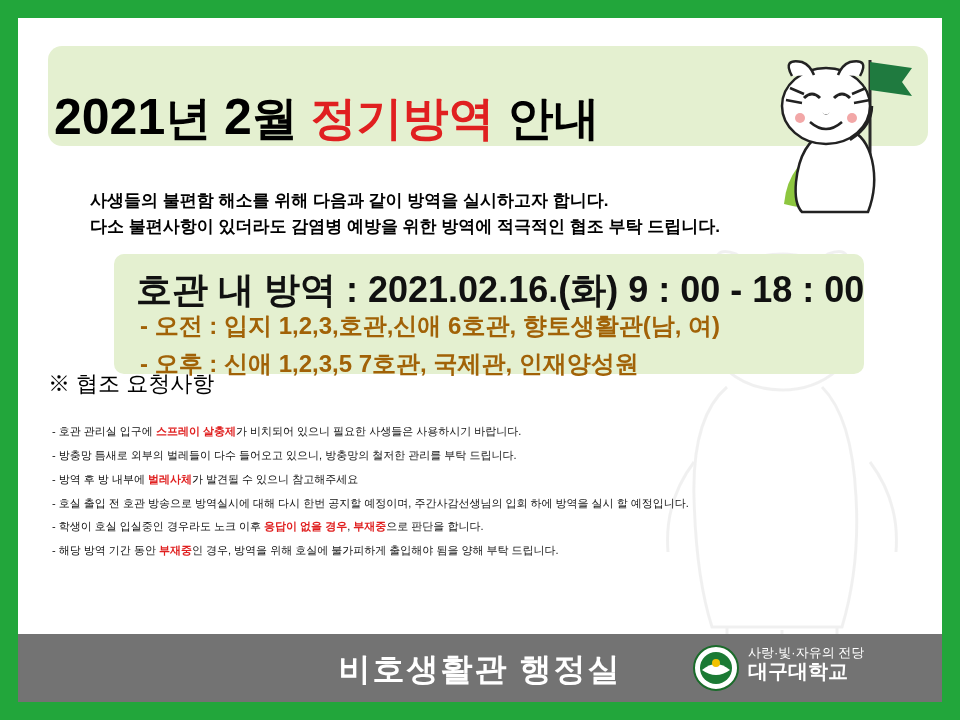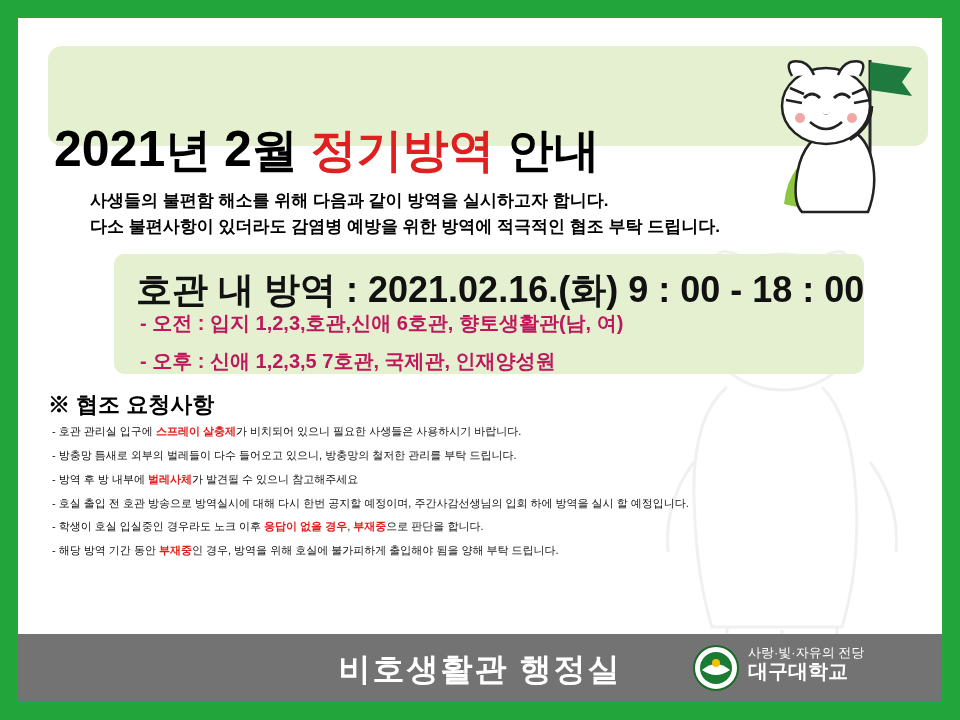--- a/index.html
+++ b/index.html
@@ -47,21 +47,20 @@
   .title-text {
     position: absolute;
     left: 36px;
     top: 70px;
     width: 700px;
     font-size: 46px;
     font-weight: bold;
     letter-spacing: 0px;
     white-space: nowrap;
     color: #000000;
-    margin-top: 32px;
   }
   .title-text .year { font-size: 50px; }
   .title-text .accent { color: #e02020; }
 
   
   .mascot {
     position: absolute;
     right: 18px;
     top: 36px;
     width: 190px;
@@ -96,35 +95,35 @@
     left: 22px;
     top: 12px;
     font-size: 36px;
     font-weight: bold;
     color: #111111;
     white-space: nowrap;
   }
   .infobox .sub-line {
     position: absolute;
     left: 26px;
-    font-size: 20px;
-    font-weight: bold;
-    color: #be185d;
+    font-size: 24px;
+    font-weight: bold;
+    color: #a16207;
     white-space: nowrap;
   }
   .infobox .sub1 { top: 56px; }
   .infobox .sub2 { top: 94px; }
 
   
   .notice-title {
     position: absolute;
     left: 30px;
-    top: 372px;
+    top: 351px;
     font-size: 22px;
-    font-weight: bold;
+    font-weight: normal;
     color: #000000;
   }
   .notice-list {
     position: absolute;
     left: 34px;
     top: 406px;
     width: 800px;
     font-size: 11px;
     color: #111111;
   }

